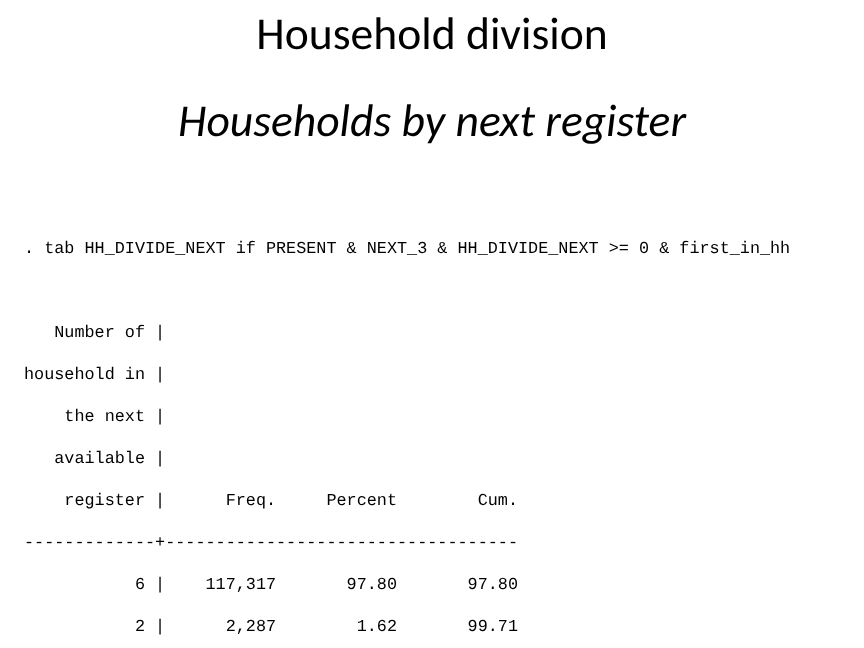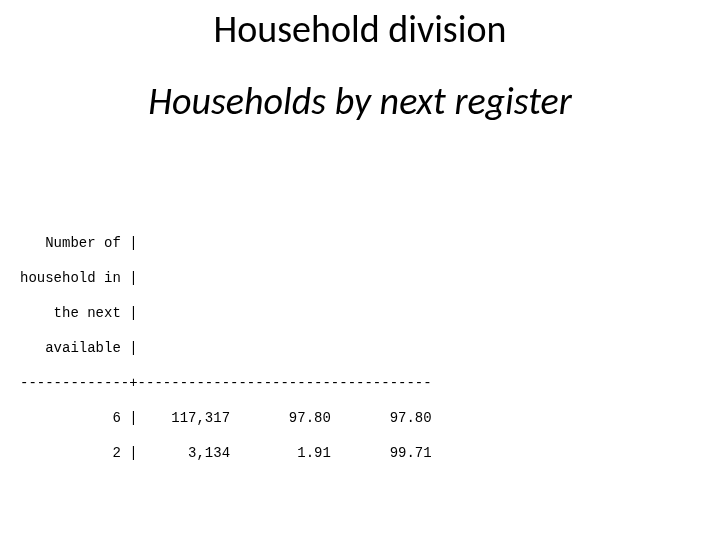--- a/index.html
+++ b/index.html
@@ -44,28 +44,30 @@
 <body>
 
 <div class="slide">
   <div class="title-block">
     <div class="title-line1">Household division</div>
     <div class="title-line2">Households by next register</div>
   </div>
 
   <div class="code">
 <div> </div>
+<div>. tab HH_DIVIDE_NEXT if PRESENT &amp; NEXT_3 &amp; HH_DIVIDE_NEXT &gt;= 0 &amp; first_in_hh</div>
 <div> </div>
 <div>   Number of |</div>
 <div>household in |</div>
 <div>    the next |</div>
 <div>   available |</div>
+<div>    register |      Freq.     Percent        Cum.</div>
 <div>-------------+-----------------------------------</div>
 <div>           6 |    117,317       97.80       97.80</div>
-<div>           2 |      3,134        1.91       99.71</div>
+<div>           2 |      2,287        1.62       99.71</div>
 
 
 
 
 
 
 
 
 
   </div>

